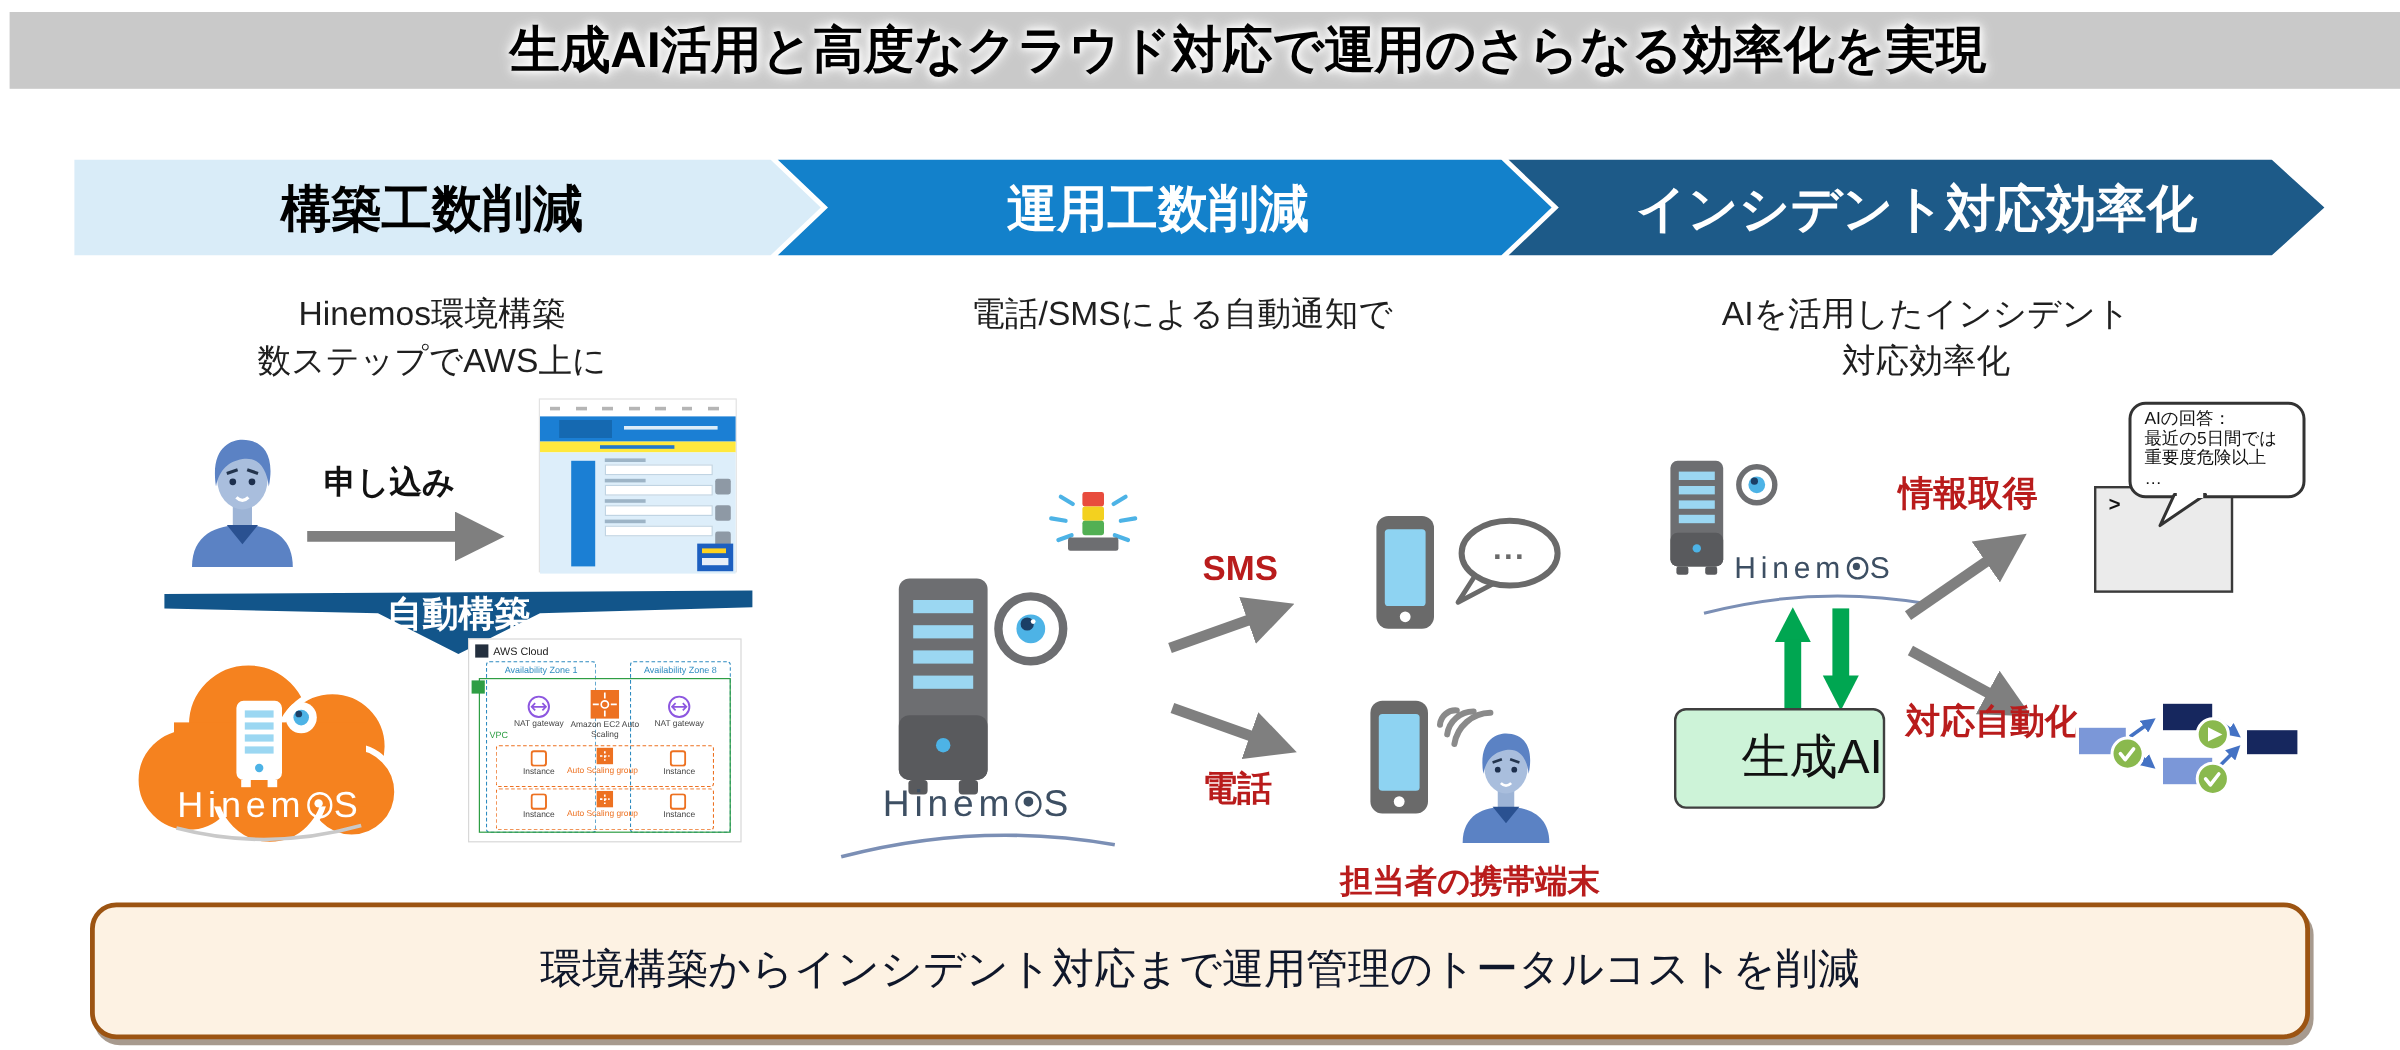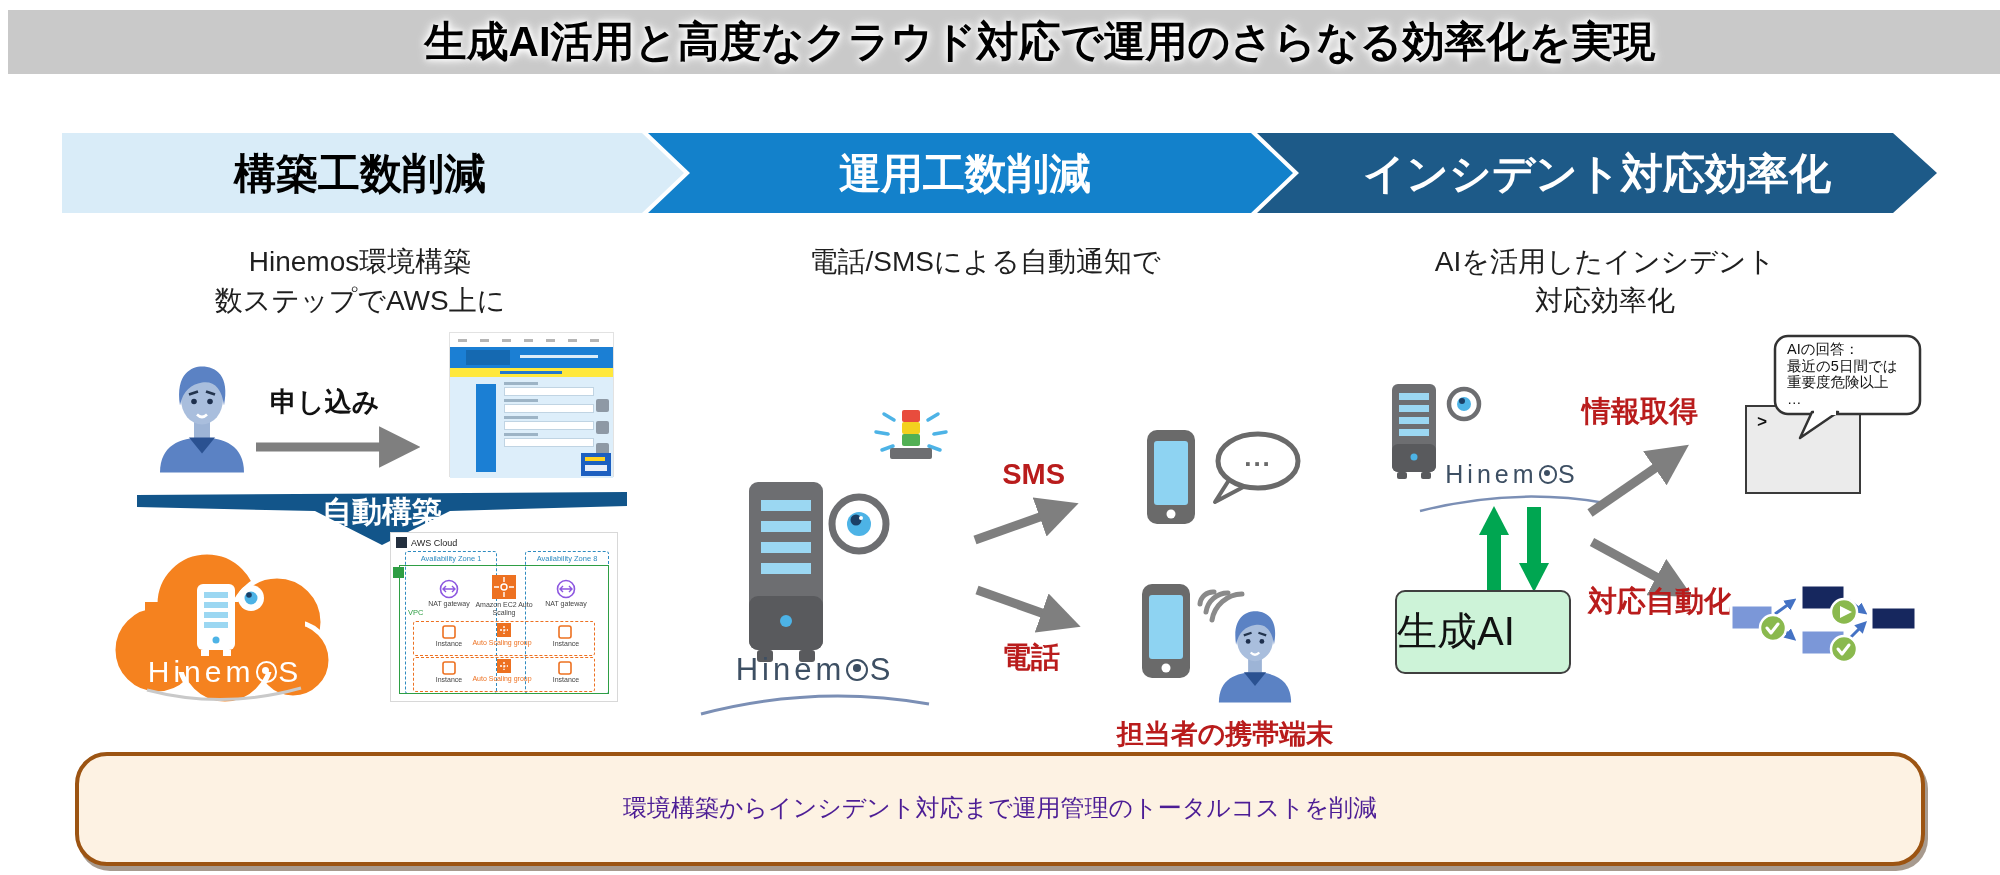--- a/index.html
+++ b/index.html
@@ -64,26 +64,26 @@
 
   
   .console{left:1745px;top:405px;width:112px;height:85px;background:#ebebeb;border:2px solid #3a3a3a;}
   .console-prompt{position:absolute;left:10px;top:6px;font-family:"Liberation Mono","DejaVu Sans Mono",monospace;font-size:17px;font-weight:bold;color:#111;}
 
   
   .ai-bubble-text{left:1787px;top:341px;width:130px;font-size:14.5px;line-height:16.5px;color:#111;}
 
   
   .genai{left:1395px;top:590px;width:172px;height:80px;background:#cdf3d8;border:2.5px solid #3f3f3f;border-radius:10px;
-    text-align:left;line-height:78px;font-size:40px;color:#111;}
+    text-align:right;line-height:78px;font-size:40px;color:#111;}
 
   
   .footer{
-    left:75px;top:752px;width:1842px;height:106px;background:#fdf2e3;border:4px solid #9c5412;border-radius:32px;
-    text-align:center;line-height:104px;font-size:24px;color:#4c1d95;
+    left:75px;top:752px;width:1842px;height:106px;background:#fdf2e3;border:4px solid #9c5412;border-radius:22px;
+    text-align:center;line-height:104px;font-size:35px;color:#0f172a;
     box-shadow:3px 5px 0 rgba(60,30,5,0.45);
   }
 </style>
 </head>
 <body>
 
 <svg width="0" height="0" style="position:absolute">
   <defs>
     <marker id="ah-gray" viewBox="0 0 10 10" refX="6.5" refY="5" markerWidth="4.6" markerHeight="4.6" orient="auto-start-reverse">
       <path d="M0,0 L10,5 L0,10 z" fill="#7f7f7f"></path>

